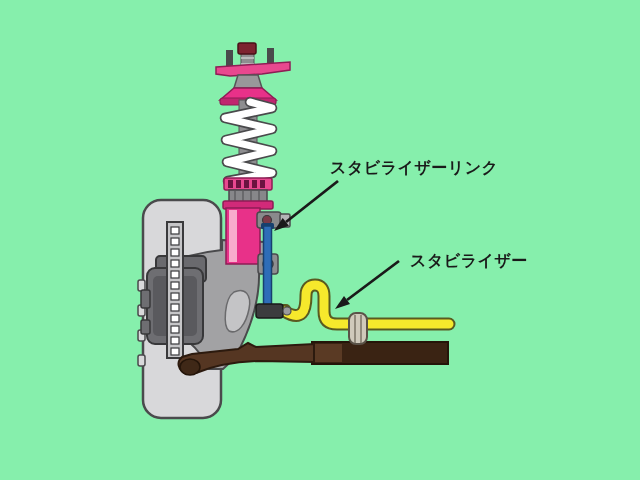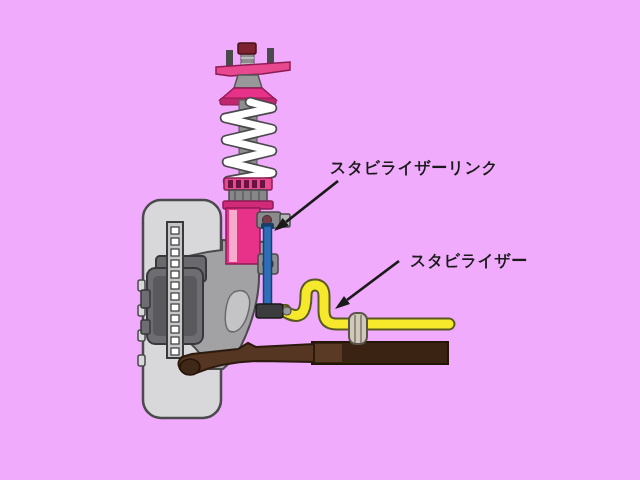--- a/index.html
+++ b/index.html
@@ -1,16 +1,16 @@
 <!DOCTYPE html>
 <html><head>
 <meta charset="utf-8">
 <style>
   html,body{margin:0;padding:0;background:#ffffff;}
-  .stage{position:relative;width:640px;height:480px;background:#f0abfc;overflow:hidden;}
+  .stage{position:relative;width:640px;height:480px;background:#86efac;overflow:hidden;}
   .diagram-label{
     font-family:"Liberation Sans","DejaVu Sans",sans-serif;
     font-weight:bold;
     font-size:16px;
     fill:#1a1a1a;
     letter-spacing:0.5px;
   }
   svg{display:block;}
 </style>
 </head>

